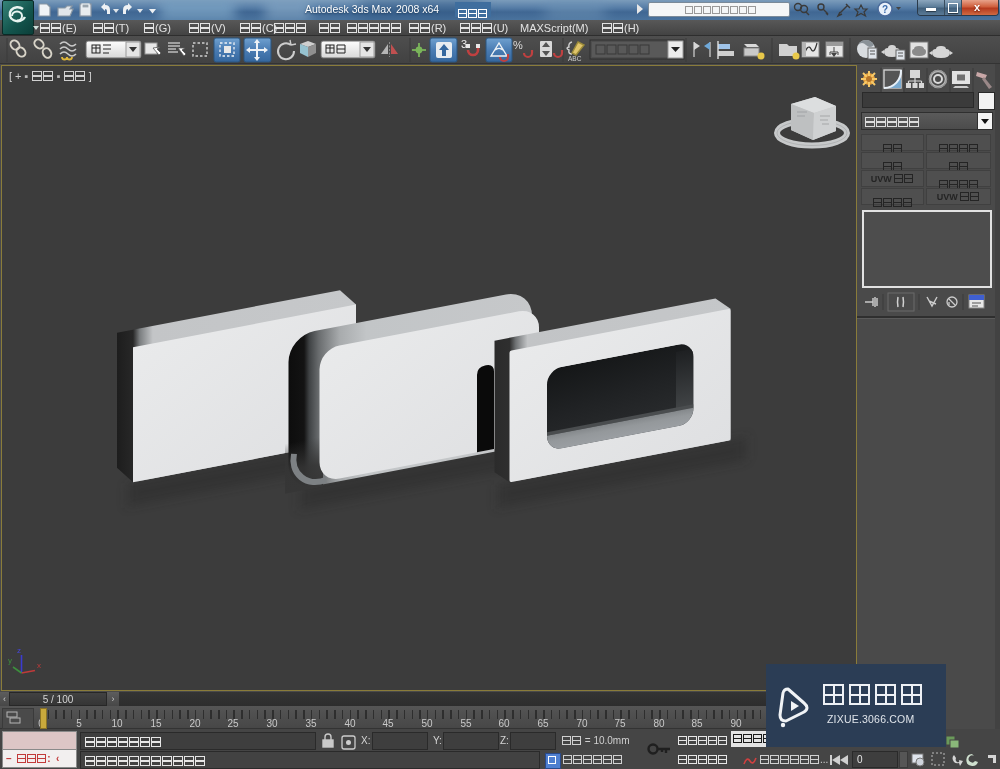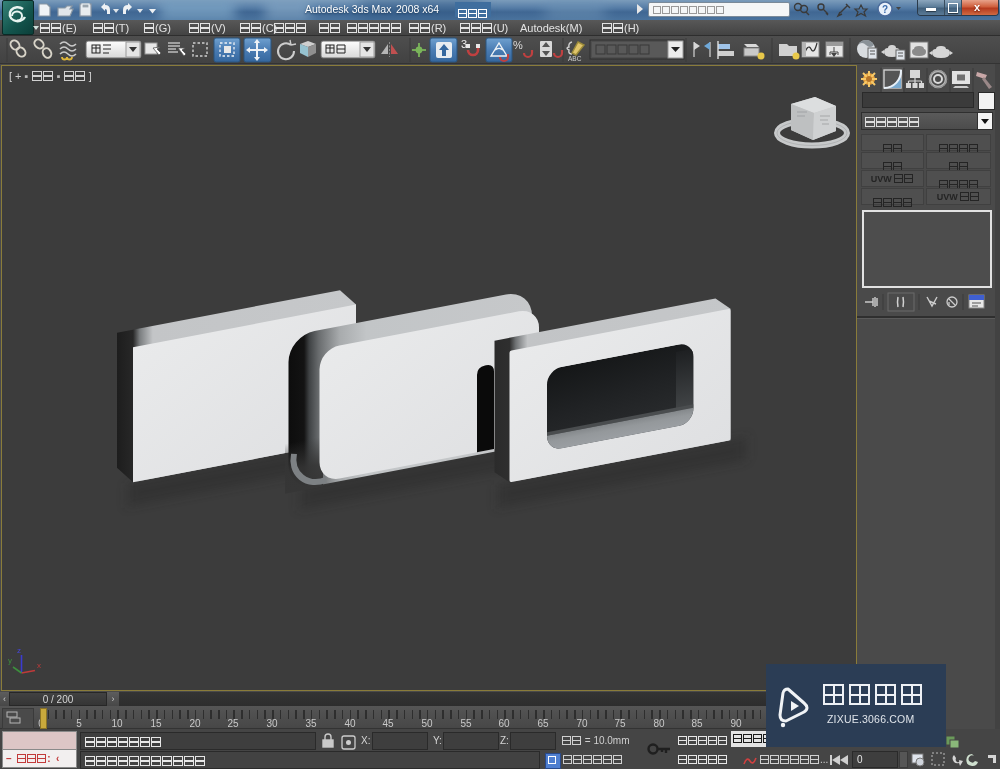--- a/index.html
+++ b/index.html
@@ -6,21 +6,21 @@
 .abs{position:absolute;}
 
 .z{display:inline-block;box-sizing:border-box;width:10px;height:10px;border:1px solid currentColor;background:linear-gradient(rgba(0,0,0,0) 42%, currentColor 42%,currentColor 58%, rgba(0,0,0,0) 58%);vertical-align:-1px;margin:0 1px 0 0;}
 .z.s8{width:8px;height:8px;}
 .z.s9{width:9px;height:9px;}
 .z.w{width:21px;height:21px;border-width:2px;margin-right:5px;background:
  linear-gradient(currentColor,currentColor) center/100% 2px no-repeat,
  linear-gradient(currentColor,currentColor) center/2px 100% no-repeat;}
 .txt{color:#e6e6e6;font-size:11px;white-space:nowrap;}
 
-#titlebar{left:0;top:0;width:1000px;height:20px;background:linear-gradient(#7b9cbb 0%,#557ca6 40%,#406793 60%,#4a739d 100%);}
+#titlebar{left:0;top:0;width:1000px;height:20px;background:linear-gradient(#7b9cbb 0%,#557ca6 40%,#406793 60%,#4a739d 100%);text-align:center;}
 #menubar{left:0;top:20px;width:1000px;height:16px;background:linear-gradient(#585858,#434343);border-bottom:1px solid #2e2e2e;box-sizing:border-box;}
 #toolbar{left:0;top:36px;width:1000px;height:28px;background:linear-gradient(#4e4e4e,#424242);border-bottom:1px solid #333;box-sizing:border-box;}
 
 #vp{left:1px;top:65px;width:856px;height:626px;background:#3c3c3c;border:1px solid #8a7c3a;box-sizing:border-box;}
 
 #rpanel{left:857px;top:64px;width:136px;height:705px;background:#4a4a4a;}
 
 #trackrow{left:0;top:692px;width:857px;height:14px;background:#404040;}
 #ruler{left:0;top:706px;width:857px;height:23px;background:#4c4c4c;}
 #statusbar{left:0;top:729px;width:1000px;height:40px;background:#454545;}
@@ -80,21 +80,21 @@
  <span class="abs" style="left:4px;top:0"><span class="z"></span><span class="z"></span>(E)</span>
  <span class="abs" style="left:57px;top:0"><span class="z"></span><span class="z"></span>(T)</span>
  <span class="abs" style="left:108px;top:0"><span class="z"></span>(G)</span>
  <span class="abs" style="left:153px;top:0"><span class="z"></span><span class="z"></span>(V)</span>
  <span class="abs" style="left:204px;top:0"><span class="z"></span><span class="z"></span>(C)</span>
  <span class="abs" style="left:238px;top:0"><span class="z"></span><span class="z"></span><span class="z"></span></span>
  <span class="abs" style="left:283px;top:0"><span class="z"></span><span class="z"></span></span>
  <span class="abs" style="left:311px;top:0"><span class="z"></span><span class="z"></span><span class="z"></span><span class="z"></span><span class="z"></span></span>
  <span class="abs" style="left:373px;top:0"><span class="z"></span><span class="z"></span>(R)</span>
  <span class="abs" style="left:424px;top:0"><span class="z"></span><span class="z"></span><span class="z"></span>(U)</span>
- <span class="abs" style="left:484px;top:0">Autodesk(M)</span>
+ <span class="abs" style="left:484px;top:0">MAXScript(M)</span>
  <span class="abs" style="left:566px;top:0"><span class="z"></span><span class="z"></span>(H)</span>
 </div>
 <div class="abs" style="left:2px;top:0;width:30px;height:33px;background:linear-gradient(135deg,#37847a,#14564e 55%,#0b3f39);border:1px solid #0a2a26;border-radius:2px;z-index:6">
  <svg width="28" height="31">
       <g fill="none" stroke="#e8f4f0" stroke-width="2.4">
         <path d="M20,8 a8,7 0 1 0 2,8"></path>
         <path d="M9,15 a5,4.5 0 1 1 5,4.5" stroke-width="2"></path>
       </g>
     </svg>
 </div>
@@ -523,21 +523,21 @@
         <rect x="112" y="4" width="15" height="13" fill="#e8e8e8" stroke="#888"></rect>
         <rect x="112" y="4" width="15" height="5" fill="#3f5fd0"></rect>
         <path d="M115,12 L124,12 M115,15 L121,15" stroke="#555" stroke-width="1"></path>
       </g>
 </svg>
 <div class="abs" style="left:0;top:252px;width:138px;height:2px;background:#2f2f2f;border-bottom:1px solid #5a5a5a"></div>
 <div class="abs" style="left:138px;top:0;width:5px;height:705px;background:#424242"></div>
 </div>
 <div class="abs" id="trackrow">
  <div class="abs" style="left:0;top:0;width:9px;height:14px;background:linear-gradient(#5d5d5d,#474747);color:#ccc;font-size:9px;text-align:center;line-height:14px">‹</div>
- <div class="abs" style="left:9px;top:0;width:98px;height:14px;background:linear-gradient(#424242,#353535);border:1px solid #272727;box-sizing:border-box;color:#d5d5d5;font-size:10px;text-align:center;line-height:13px">0 / 200</div>
+ <div class="abs" style="left:9px;top:0;width:98px;height:14px;background:linear-gradient(#424242,#353535);border:1px solid #272727;box-sizing:border-box;color:#d5d5d5;font-size:10px;text-align:center;line-height:13px">5 / 100</div>
  <div class="abs" style="left:107px;top:0;width:12px;height:14px;background:linear-gradient(#5d5d5d,#474747);color:#ccc;font-size:9px;text-align:center;line-height:14px">›</div>
  <div class="abs" style="left:119px;top:0;width:738px;height:14px;background:linear-gradient(#343434,#2d2d2d)"></div>
 </div>
 <div class="abs" id="ruler">
  <div class="abs" style="left:0;top:0;width:857px;height:23px;background:linear-gradient(#555555,#474747);border-bottom:1px solid #333;box-sizing:border-box"></div>
  <div class="abs" style="left:2px;top:2px;width:30px;height:19px;background:#4a4a4a;border:1px solid #3a3a3a">
    <svg width="28" height="17">
         <g stroke="#b5b5b5" fill="none">
           <rect x="4" y="3" width="10" height="5"></rect>
           <rect x="7" y="9" width="10" height="5"></rect>

